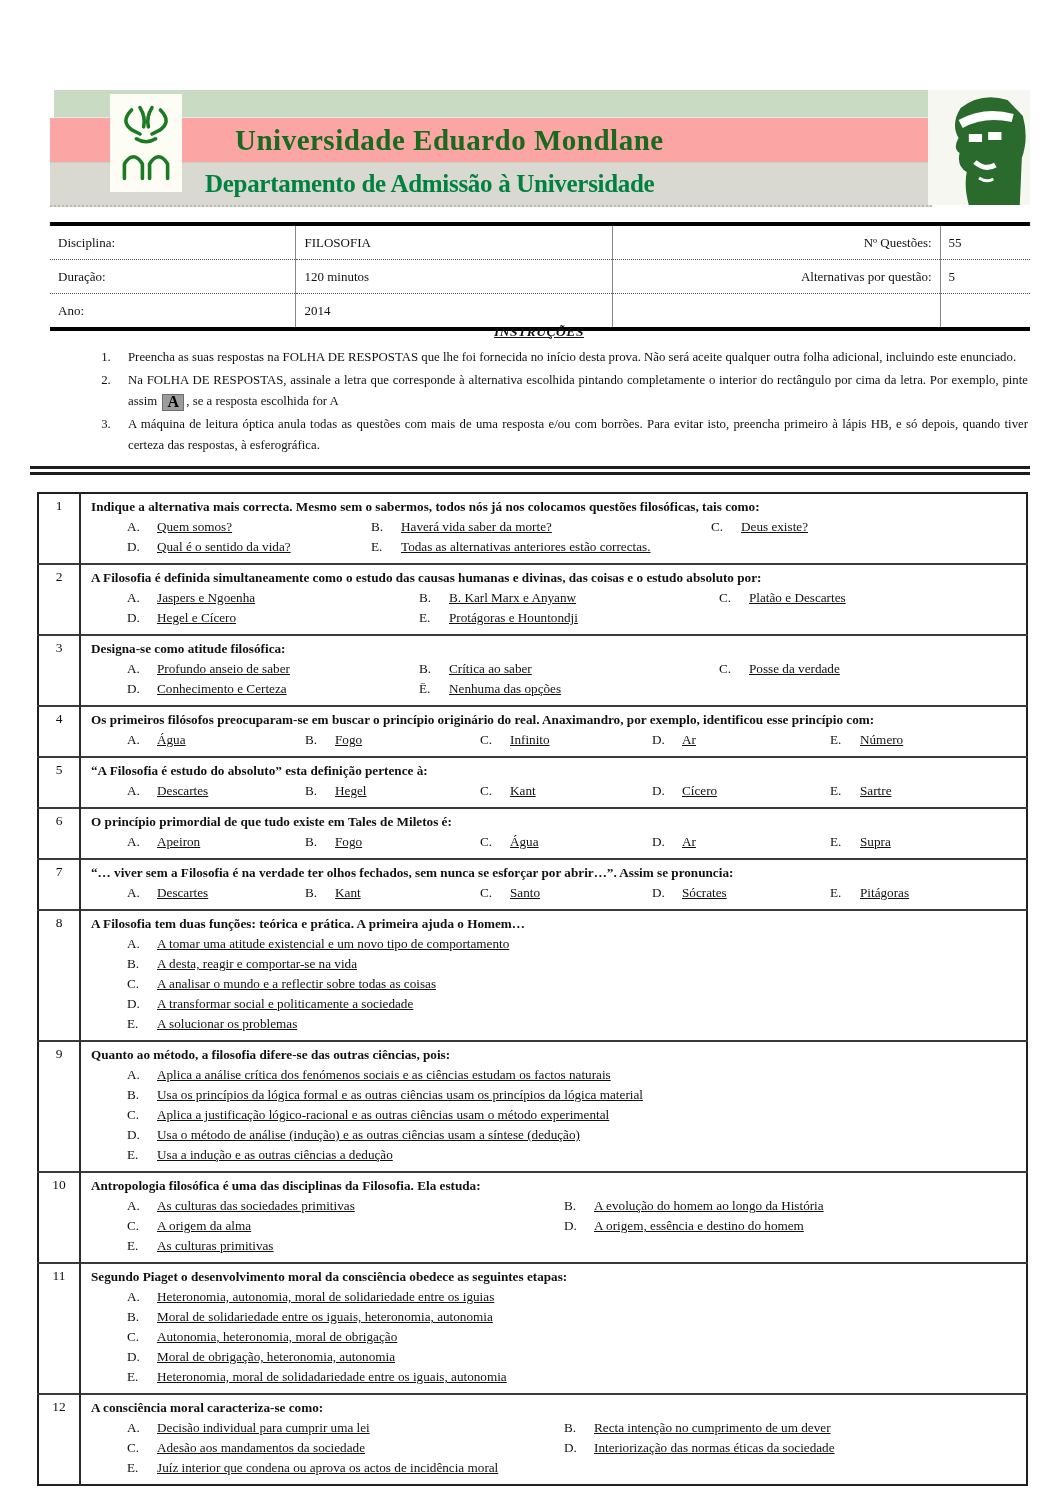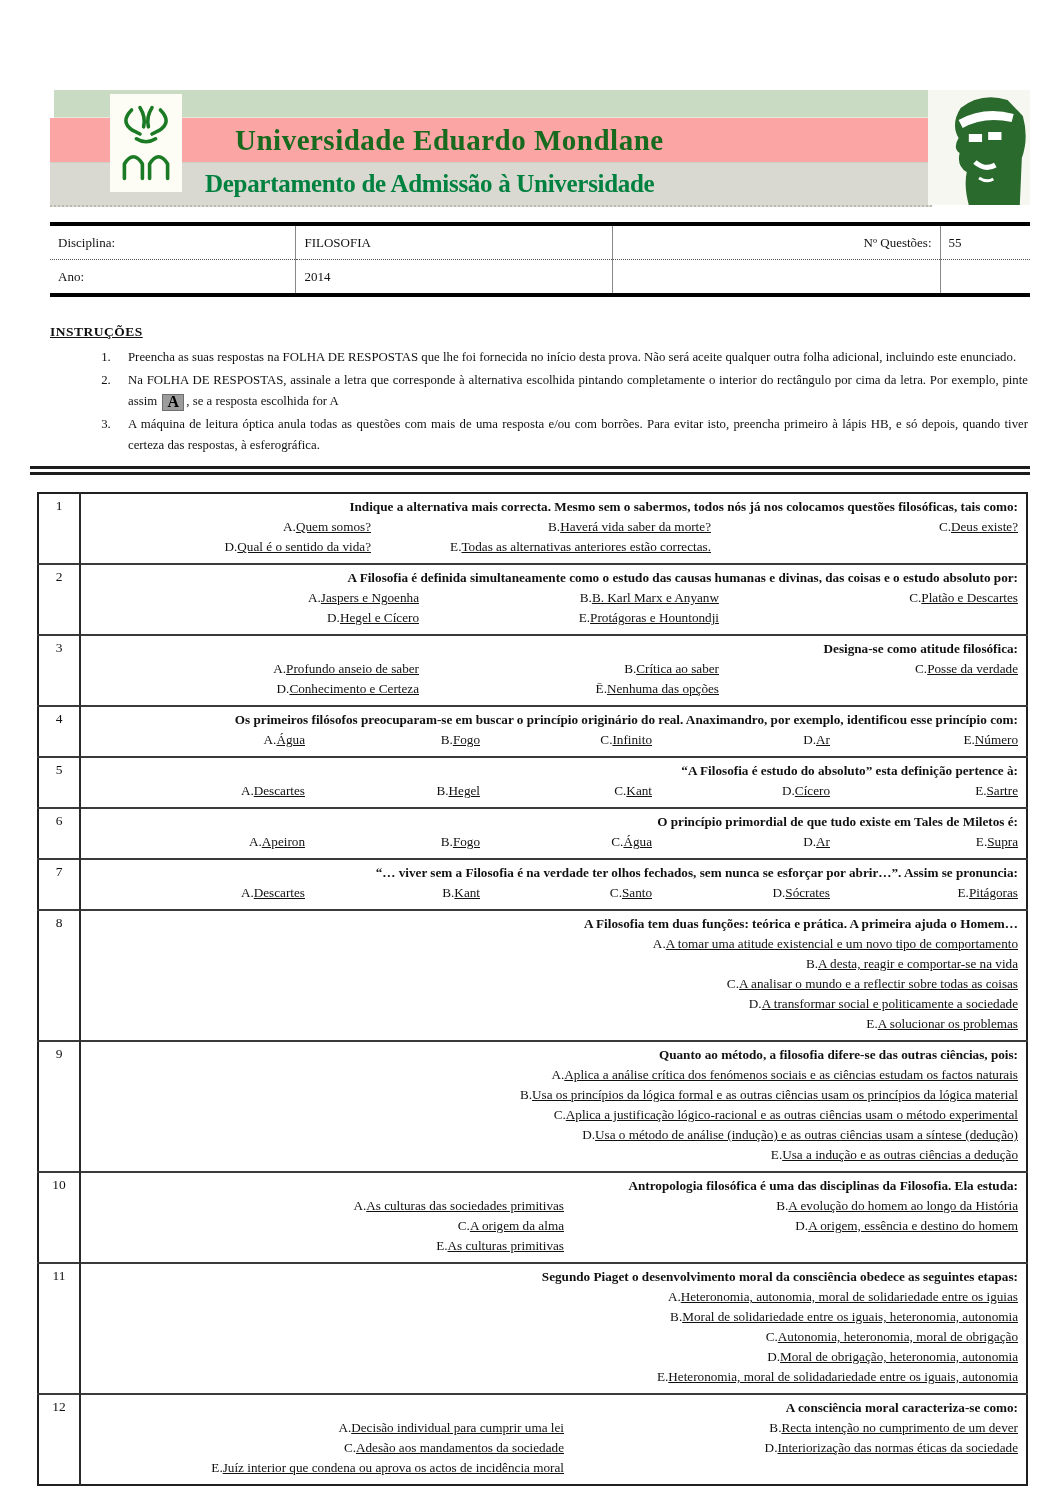--- a/index.html
+++ b/index.html
@@ -26,38 +26,38 @@
                 font-size:13px; font-weight:normal; }
   .info-table td { height:29px; padding:2px 8px; vertical-align:middle; }
   .info-table tr:not(:last-child) td { border-bottom:1px dotted #555; }
   .td-label { width:234px; }
   .td-value { width:306px; border-left:1px solid #888; }
   .td-label-right { width:317px; border-left:1px solid #888; text-align:right; }
   .td-value-right { width:75px;  border-left:1px solid #888; }
 
   
   .instructions { position:absolute; left:50px; top:324px; width:978px; }
-  .instr-title { font-weight:bold; font-size:13.5px; text-decoration:underline; letter-spacing:0.5px; }
+  .instr-title { text-align:center; font-weight:bold; font-size:13.5px; text-decoration:underline; letter-spacing:0.5px;font-style:italic; }
   .instr-list { margin:7px 0 0 0; padding-left:64px; font-size:12.8px; text-align:justify; }
   .instr-list li { margin-bottom:3px; line-height:1.6; padding-left:14px; }
   .ansbox { display:inline-block; width:20px; height:15px; background:#9c9c9c; border:1px solid #6e6e6e;
             color:#000; font-weight:bold; font-size:16px; line-height:14px; text-align:center;
             vertical-align:-2px; margin:0 2px; }
 
   
   .double-rule { position:absolute; left:30px; top:466px; width:1000px; height:3px;
                  border-top:3px solid #1c1c1c; border-bottom:3px solid #1c1c1c; }
 
   
   .qtable { position:absolute; left:37px; top:492px; width:991px; border-collapse:collapse;
             border:2px solid #202020; font-size:13.2px; }
   .qtable tr + tr { border-top:2px solid #3a3a3a; }
   .qnum { width:38px; border-right:2px solid #2b2b2b; text-align:center; vertical-align:top;
           padding-top:4px; font-size:13.5px; }
-  .qbody { padding:3px 8px 6px 10px;text-align:right; }
+  .qbody { padding:3px 8px 6px 10px; }
   .qstmt { font-weight:bold; line-height:20px; }
   .opts { margin-left:36px; display:grid;text-decoration:underline; }
   .opt  { line-height:20px; white-space:nowrap; }
   .olet { display:inline-block; min-width:30px; }
   .grid3a { grid-template-columns:244px 340px 1fr; }
   .grid3b { grid-template-columns:292px 300px 1fr; }
   .grid5  { grid-template-columns:178px 175px 172px 178px 1fr; }
   .grid2  { grid-template-columns:437px 1fr; }
   .list   { display:block; }
   .list .opt { display:block; white-space:normal; }
@@ -101,20 +101,26 @@
 
   <table class="info-table">
     <tbody id="info-body">
         <tr>
           <td class="td-label">Disciplina:</td>
           <td class="td-value">FILOSOFIA</td>
           <td class="td-label-right">Nº Questões:</td>
           <td class="td-value-right">55</td>
         </tr>
         <tr>
+          <td class="td-label">Duração:</td>
+          <td class="td-value">120 minutos</td>
+          <td class="td-label-right">Alternativas por questão:</td>
+          <td class="td-value-right">5</td>
+        </tr>
+        <tr>
           <td class="td-label">Ano:</td>
           <td class="td-value">2014</td>
           <td class="td-label-right"></td>
           <td class="td-value-right"></td>
         </tr>
       </tbody>
   </table>
 
   <div class="instructions">
     <div class="instr-title">INSTRUÇÕES</div>

